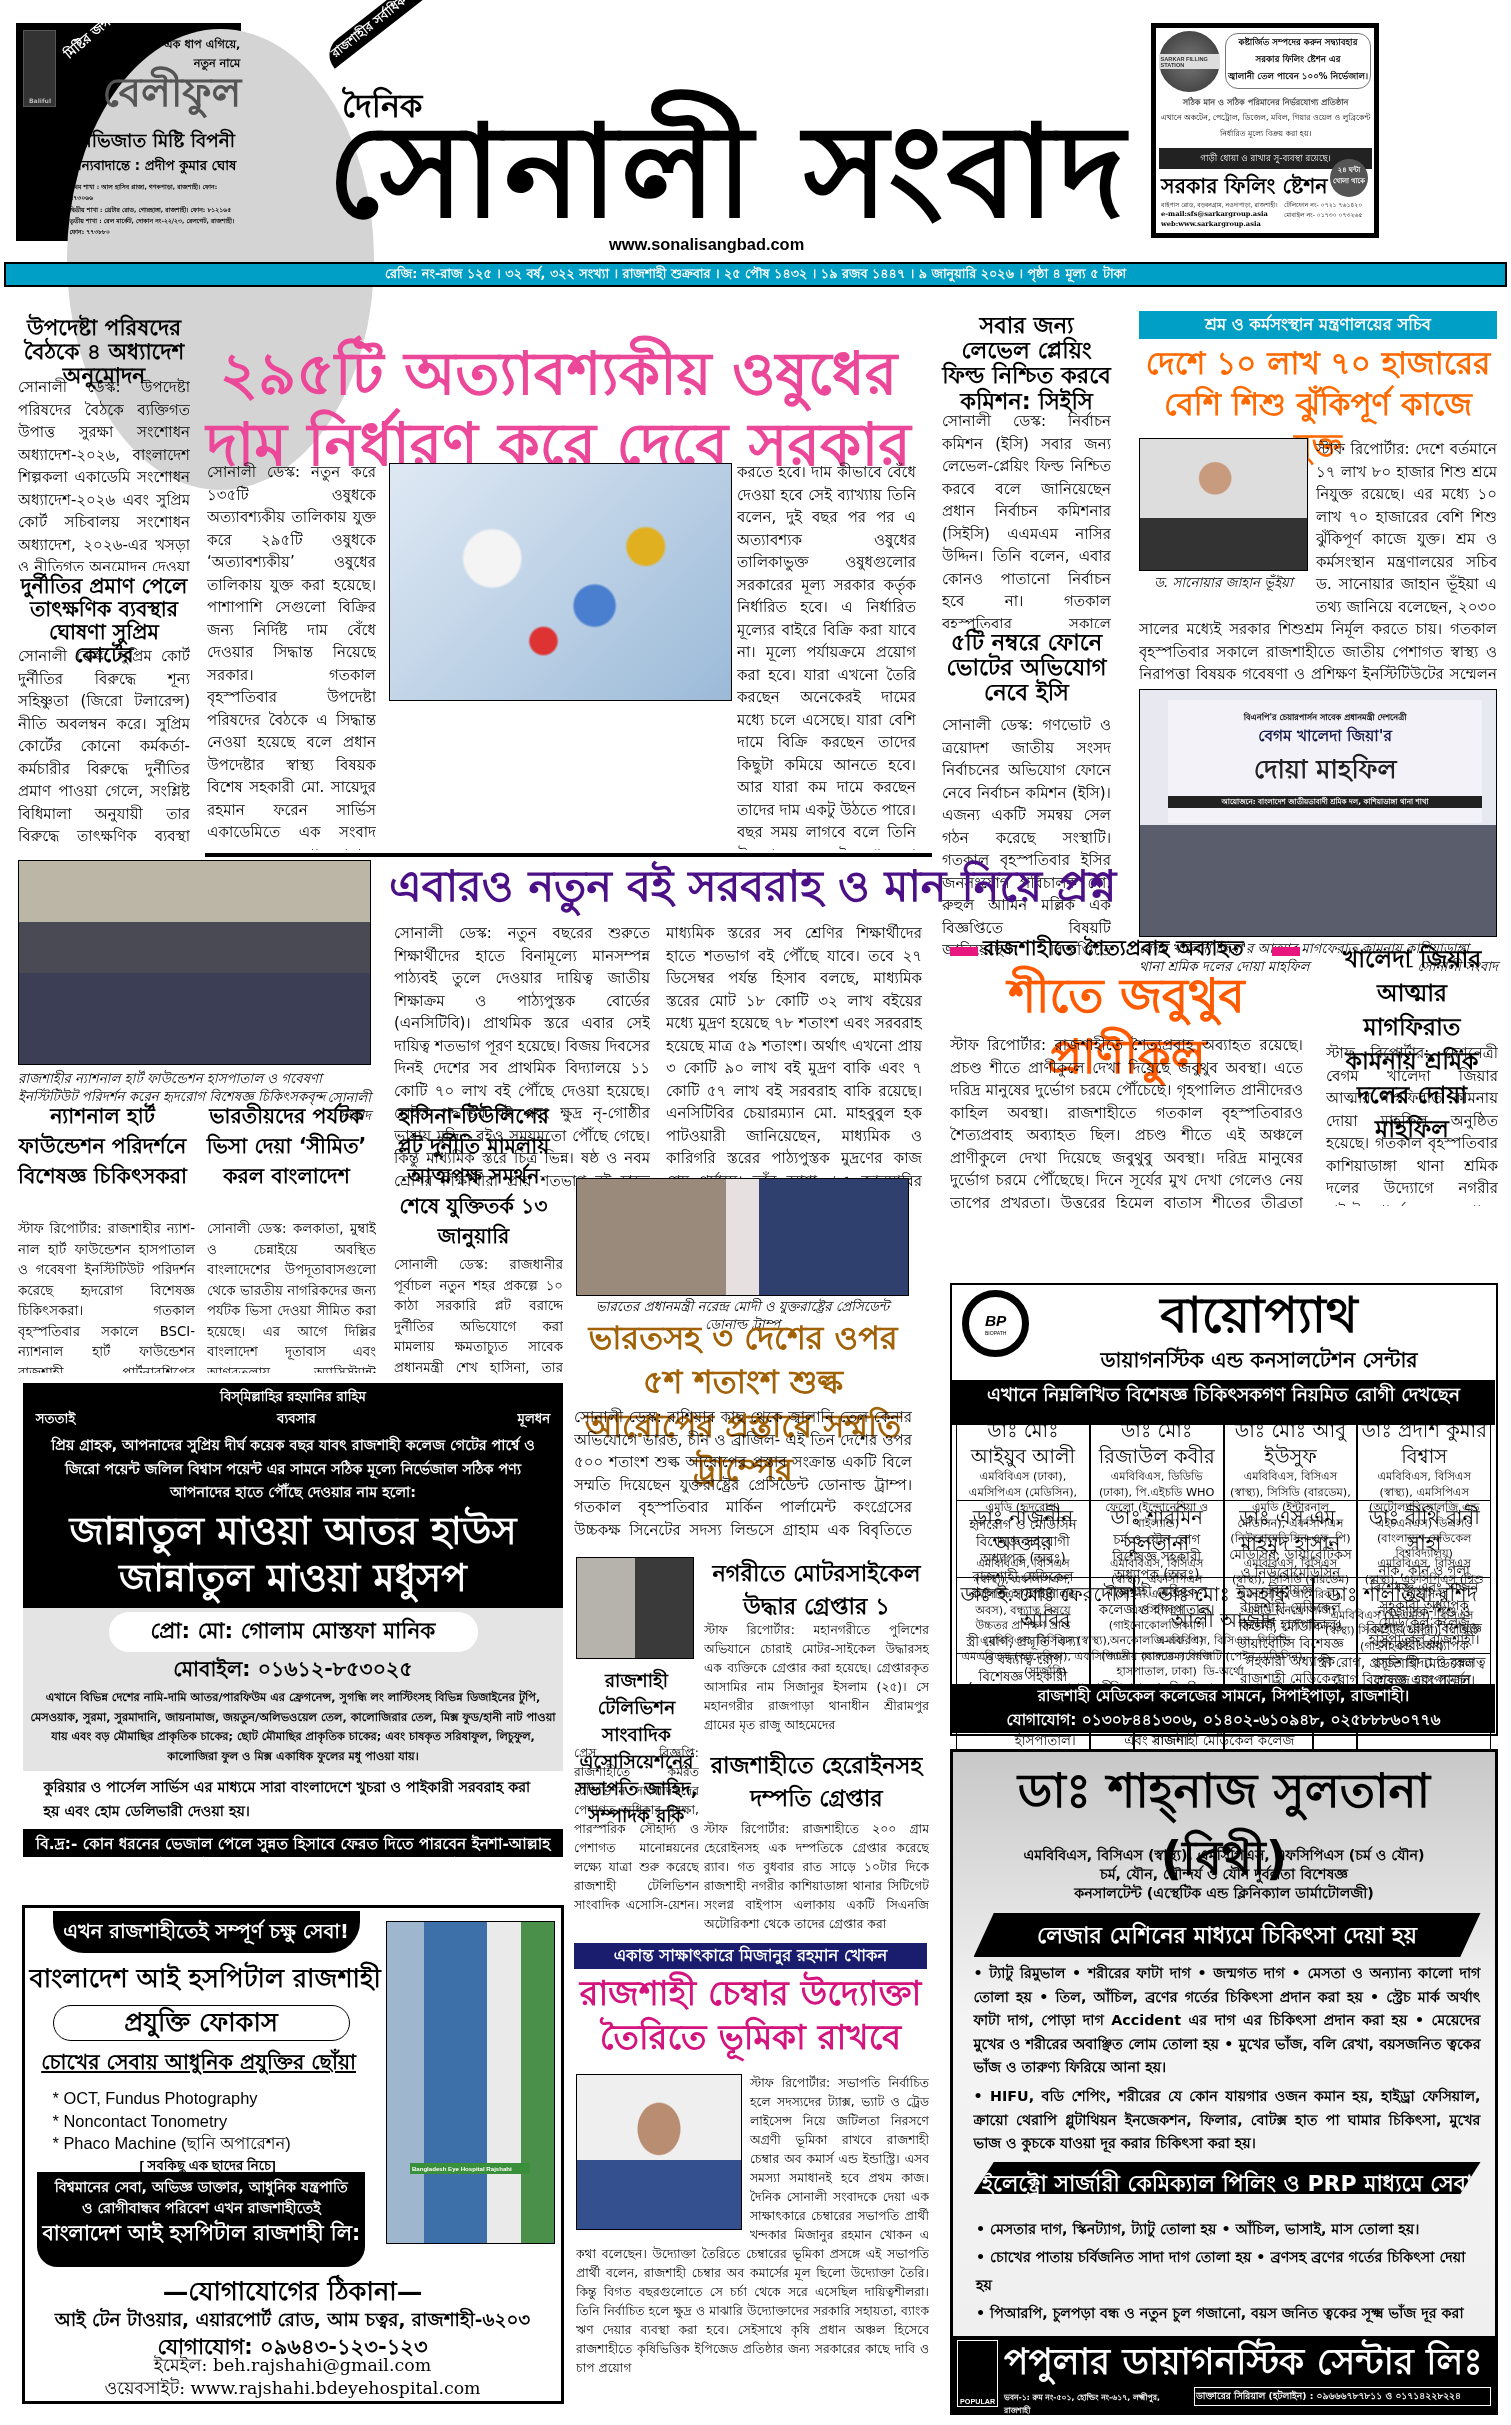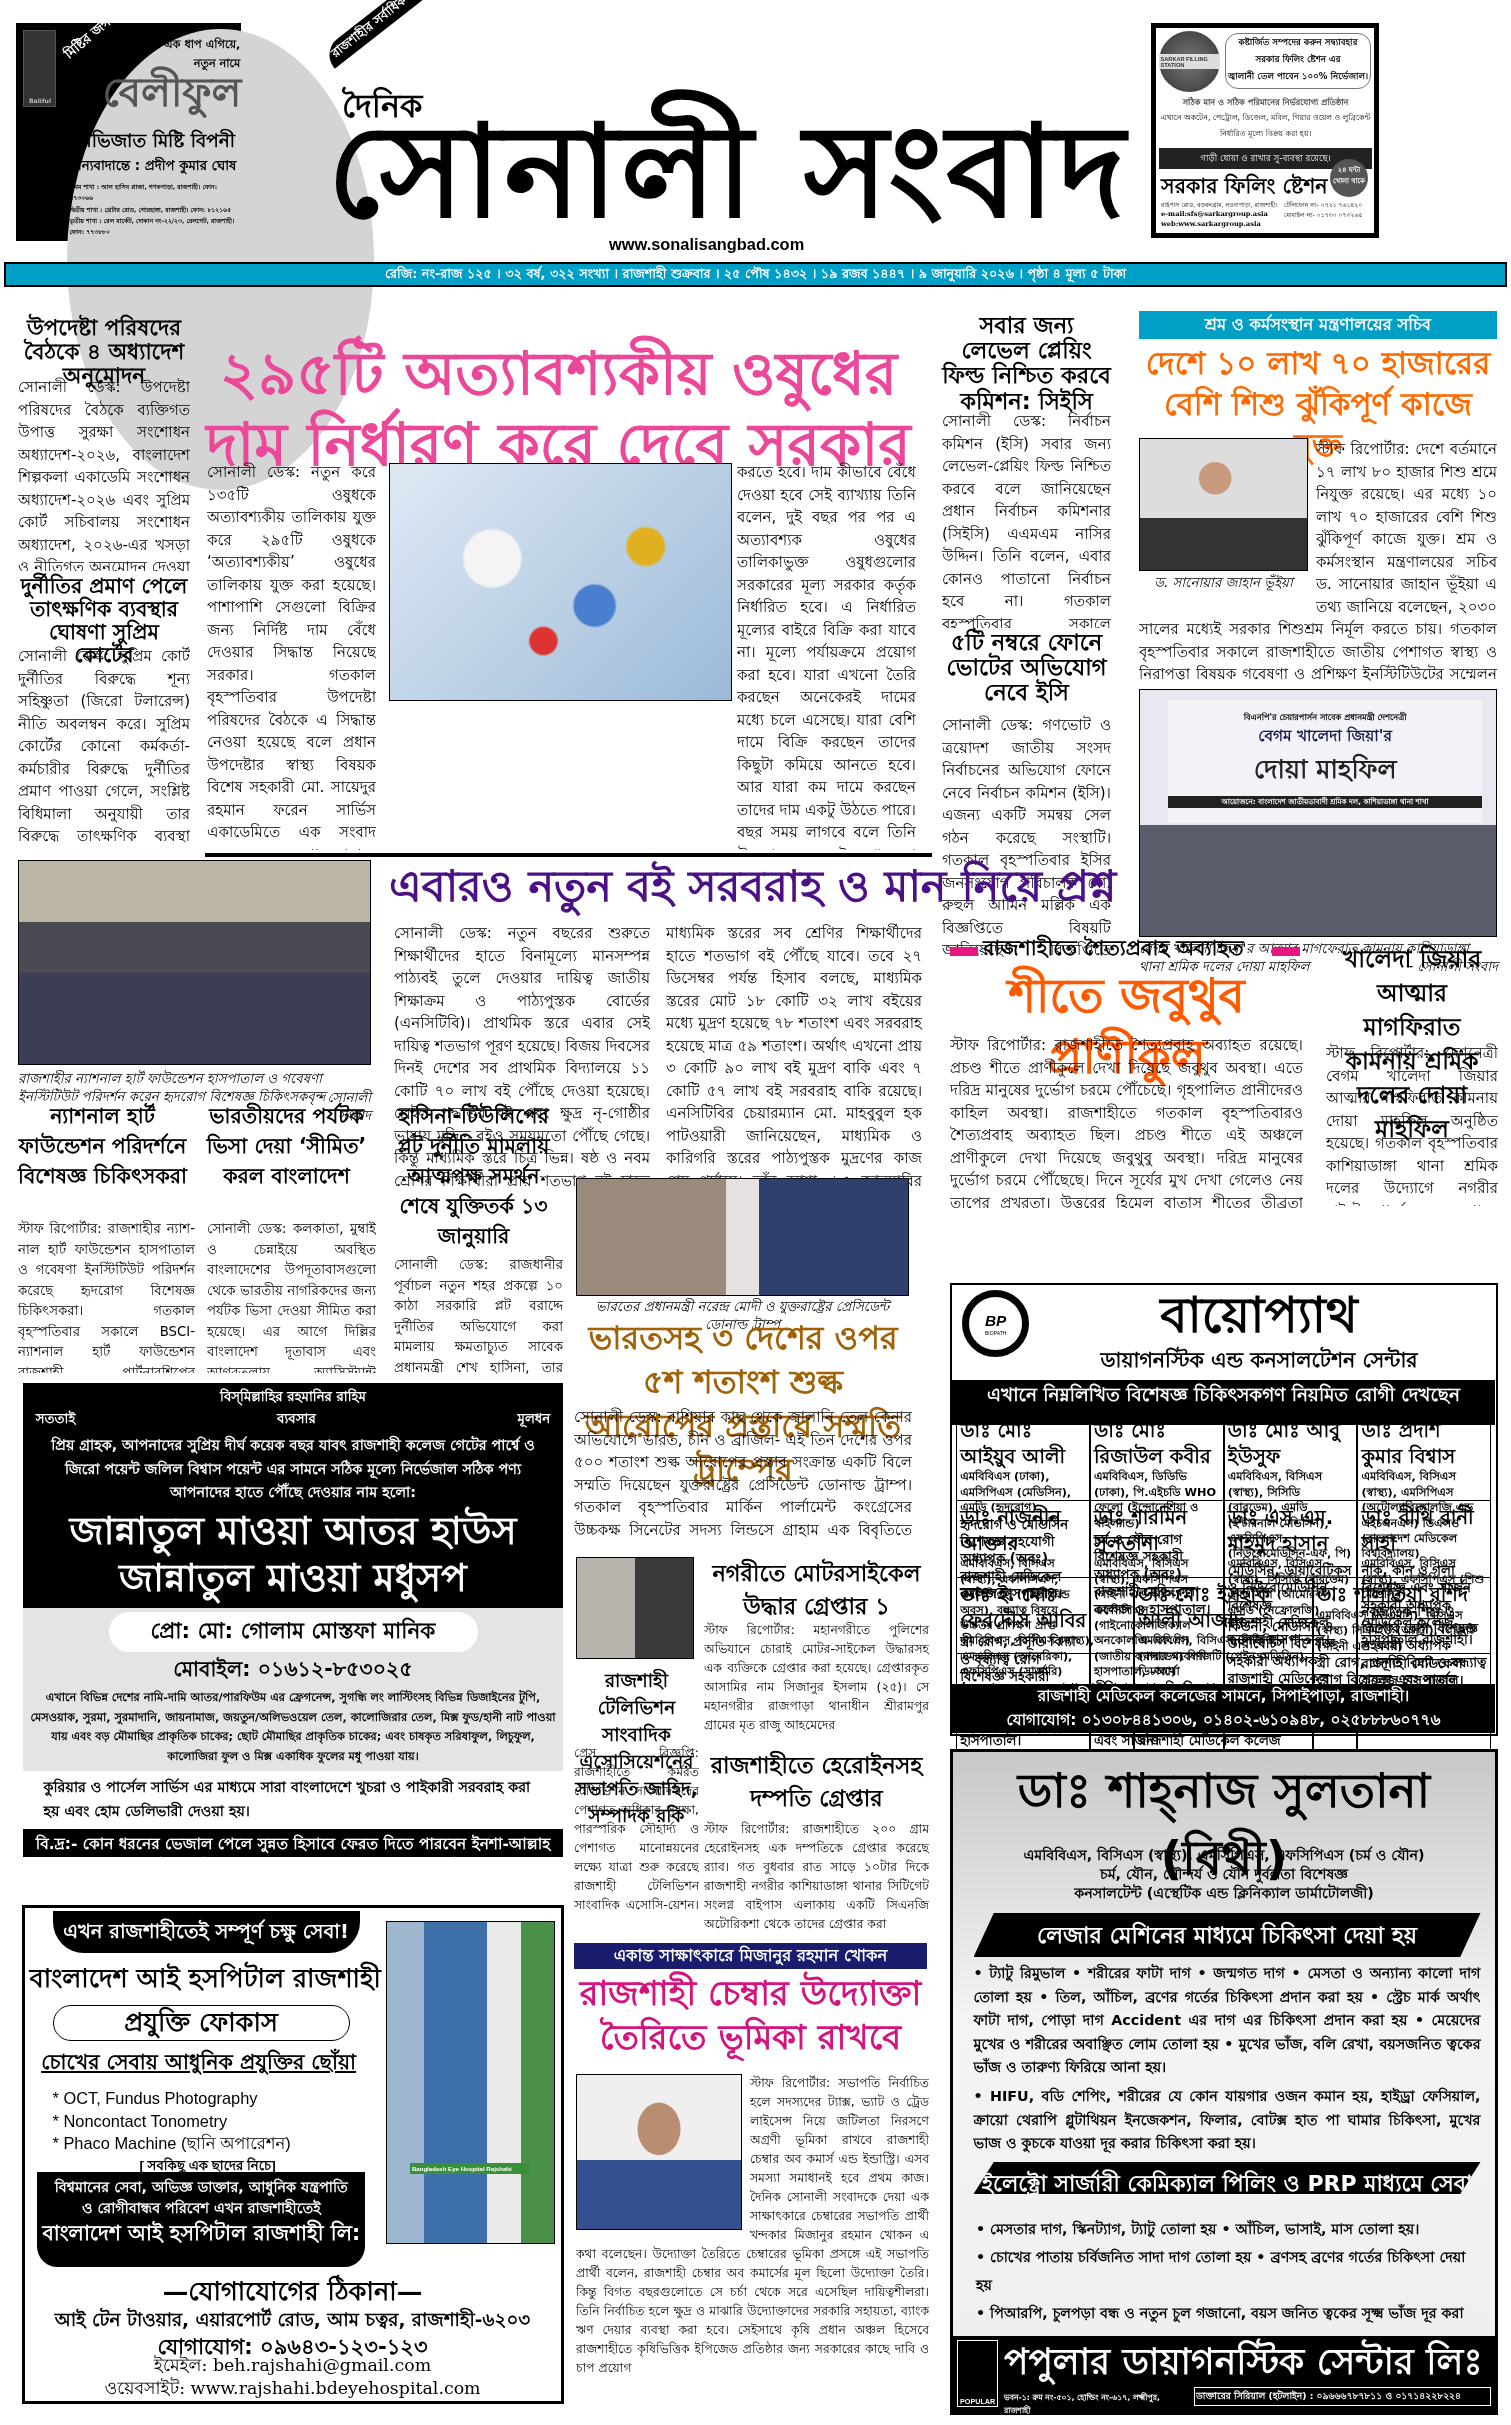--- a/index.html
+++ b/index.html
@@ -24,21 +24,21 @@
 
 .img{background:linear-gradient(135deg,#8a8f9a,#c8c3bb 40%,#6d6a66 70%,#a9a7a0)}
 .img.pills{background:radial-gradient(circle at 30% 40%,#f4f4f4 0 10%,transparent 11%),radial-gradient(circle at 60% 60%,#4a7fd0 0 8%,transparent 9%),radial-gradient(circle at 75% 35%,#e0b020 0 6%,transparent 7%),radial-gradient(circle at 45% 75%,#d33 0 5%,transparent 6%),linear-gradient(135deg,#dfe9f4,#9bbad8)}
 .img.speaker{background:radial-gradient(ellipse at 45% 30%,#c89a7e 0 12%,transparent 13%),linear-gradient(180deg,#ddd 0 60%,#333 60%)}
 .img.group{background:linear-gradient(180deg,#bcb6a6 0 30%,#4a4a55 30% 55%,#3b3e55 55% 100%)}
 .img.doa{background:linear-gradient(180deg,#e8e8f0 0 55%,#5a5e6c 55% 100%)}
 .img.leaders{background:linear-gradient(90deg,#9a8a7c 0 45%,#e6e1e0 45% 55%,#2f3f6e 55% 100%)}
 .img.two{background:linear-gradient(90deg,#b6b2ac 0 50%,#3a3a3a 50% 100%)}
 .img.portrait{background:radial-gradient(ellipse at 50% 35%,#b98d72 0 18%,transparent 19%),linear-gradient(180deg,#efefef 0 55%,#34508f 55%)}
 .img.tower{background:linear-gradient(90deg,#9fb6cf 0 22%,#3d6fa8 22% 60%,#eaeaea 60% 80%,#4a8f4a 80%)}
-.cell{border:1.5px solid #000;padding:4.1px 3.1px;text-align:left;font-weight:bold}
+.cell{border:1.5px solid #000;padding:4.1px 3.1px;text-align:center;font-weight:normal}
 .cell .nm{font-size:19.5px;line-height:25.6px}
 .cell .dg{font-size:11.3px;line-height:15.4px}
 .cell .sp{font-size:13.3px;line-height:17.4px}
 .bar{background:#000;color:#fff;font-weight:bold;text-align:center}
 .parallel{clip-path:polygon(4% 0,100% 0,96% 100%,0 100%)}
 </style>
 </head>
 <body>
 
 <div id="top-ad-left" class="abs">

